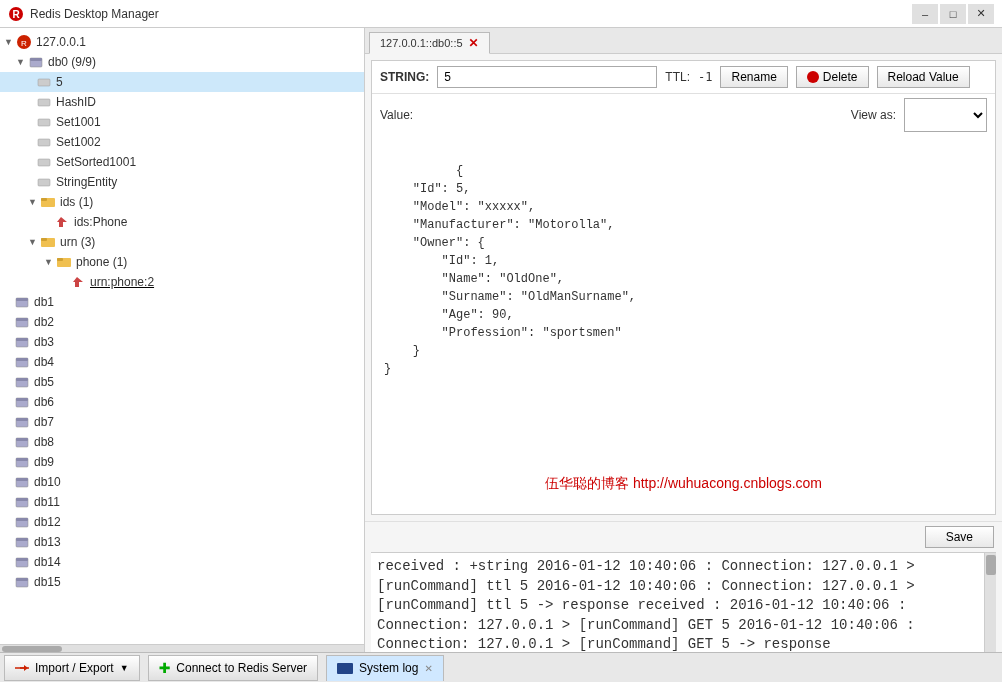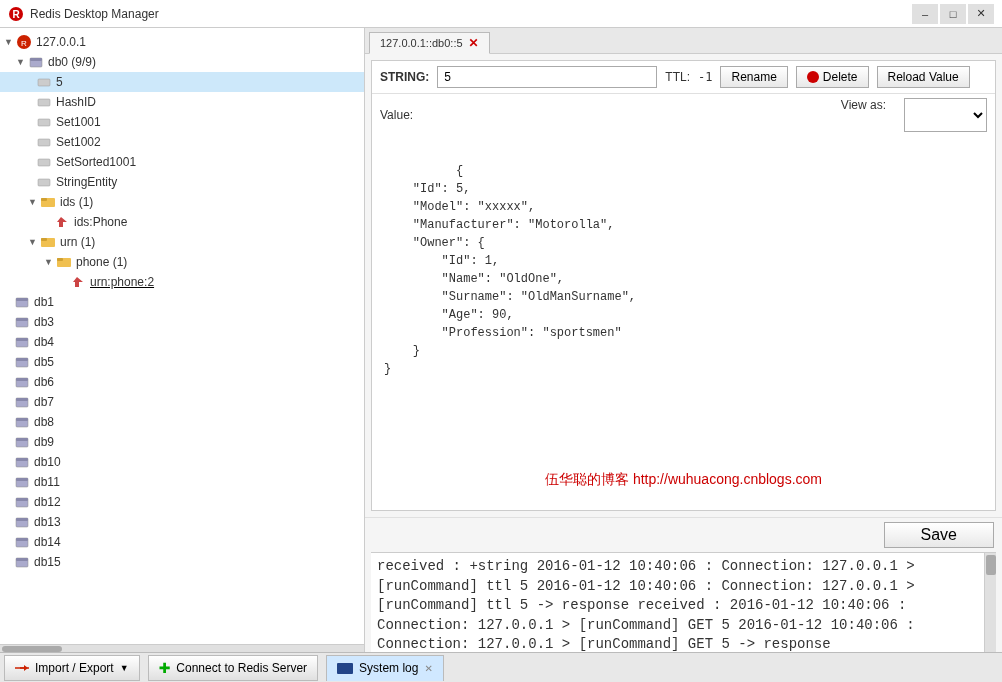--- a/index.html
+++ b/index.html
@@ -252,22 +252,22 @@
     .save-row {
       padding: 4px 8px;
       display: flex;
       justify-content: flex-end;
       background: #f5f5f5;
       border-top: 1px solid #e0e0e0;
     }
     .save-btn {
       border: 1px solid #aaa;
       background: linear-gradient(to bottom, #fff, #e8e8e8);
-      padding: 3px 36px;
-      font-size: 16px;
+      padding: 3px 20px;
+      font-size: 12px;
       cursor: pointer;
     }
 
     
     .log-area {
       height: 100px;
       background: #fff;
       border-top: 1px solid #ccc;
       margin: 0 6px 0 6px;
       overflow: hidden;
@@ -441,21 +441,21 @@
         </div>
 
         <div class="tree-item" style="padding-left:28px;">
           <span class="arrow">▼</span>
           <span class="tree-item-icon">
             <svg width="14" height="14">
                 <rect x="0" y="3" width="14" height="9" rx="1" fill="#f0c050"></rect>
                 <rect x="0" y="3" width="6" height="3" rx="1" fill="#d0a030"></rect>
               </svg>
           </span>
-          <span class="tree-item-label">urn (1)</span>
+          <span class="tree-item-label">urn (3)</span>
         </div>
 
         <div class="tree-item" style="padding-left:44px;">
           <span class="arrow">▼</span>
           <span class="tree-item-icon">
             <svg width="14" height="14">
                 <rect x="0" y="3" width="14" height="9" rx="1" fill="#f0c050"></rect>
                 <rect x="0" y="3" width="6" height="3" rx="1" fill="#d0a030"></rect>
               </svg>
           </span>
@@ -473,20 +473,30 @@
 
         <div class="tree-item">
           <span style="width:10px;display:inline-block;"></span>
           <span class="tree-item-icon">
             <svg width="14" height="14">
                 <rect x="1" y="3" width="12" height="9" rx="1" fill="#aaaacc" stroke="#888" stroke-width="0.5"></rect>
                 <rect x="1" y="3" width="12" height="3" rx="1" fill="#8888aa"></rect>
               </svg>
           </span>
           <span class="tree-item-label">db1</span>
+        </div>
+        <div class="tree-item">
+          <span style="width:10px;display:inline-block;"></span>
+          <span class="tree-item-icon">
+            <svg width="14" height="14">
+                <rect x="1" y="3" width="12" height="9" rx="1" fill="#aaaacc" stroke="#888" stroke-width="0.5"></rect>
+                <rect x="1" y="3" width="12" height="3" rx="1" fill="#8888aa"></rect>
+              </svg>
+          </span>
+          <span class="tree-item-label">db2</span>
         </div>
         <div class="tree-item">
           <span style="width:10px;display:inline-block;"></span>
           <span class="tree-item-icon">
               <svg width="14" height="14">
                 <rect x="1" y="3" width="12" height="9" rx="1" fill="#aaaacc" stroke="#888" stroke-width="0.5"></rect>
                 <rect x="1" y="3" width="12" height="3" rx="1" fill="#8888aa"></rect>
               </svg>
             </span>
           <span class="tree-item-label">db3</span>
@@ -637,21 +647,21 @@
           <button class="toolbar-btn">Rename</button>
           <button class="toolbar-btn delete">
             <span class="delete-circle"></span>
             <span>Delete</span>
           </button>
           <button class="toolbar-btn">Reload Value</button>
         </div>
 
         <div class="value-label-row">
           <span class="view-as-label">Value:</span>
-          <div style="display:flex;gap:18px;">
+          <div style="display:flex;align-items:center;gap:8px;">
             <span class="view-as-label">View as:</span>
             <select class="view-as-select">
               <option>JSON</option>
               <option>Plain Text</option>
               <option>HEX</option>
             </select>
           </div>
         </div>
 
         <div class="json-display">

